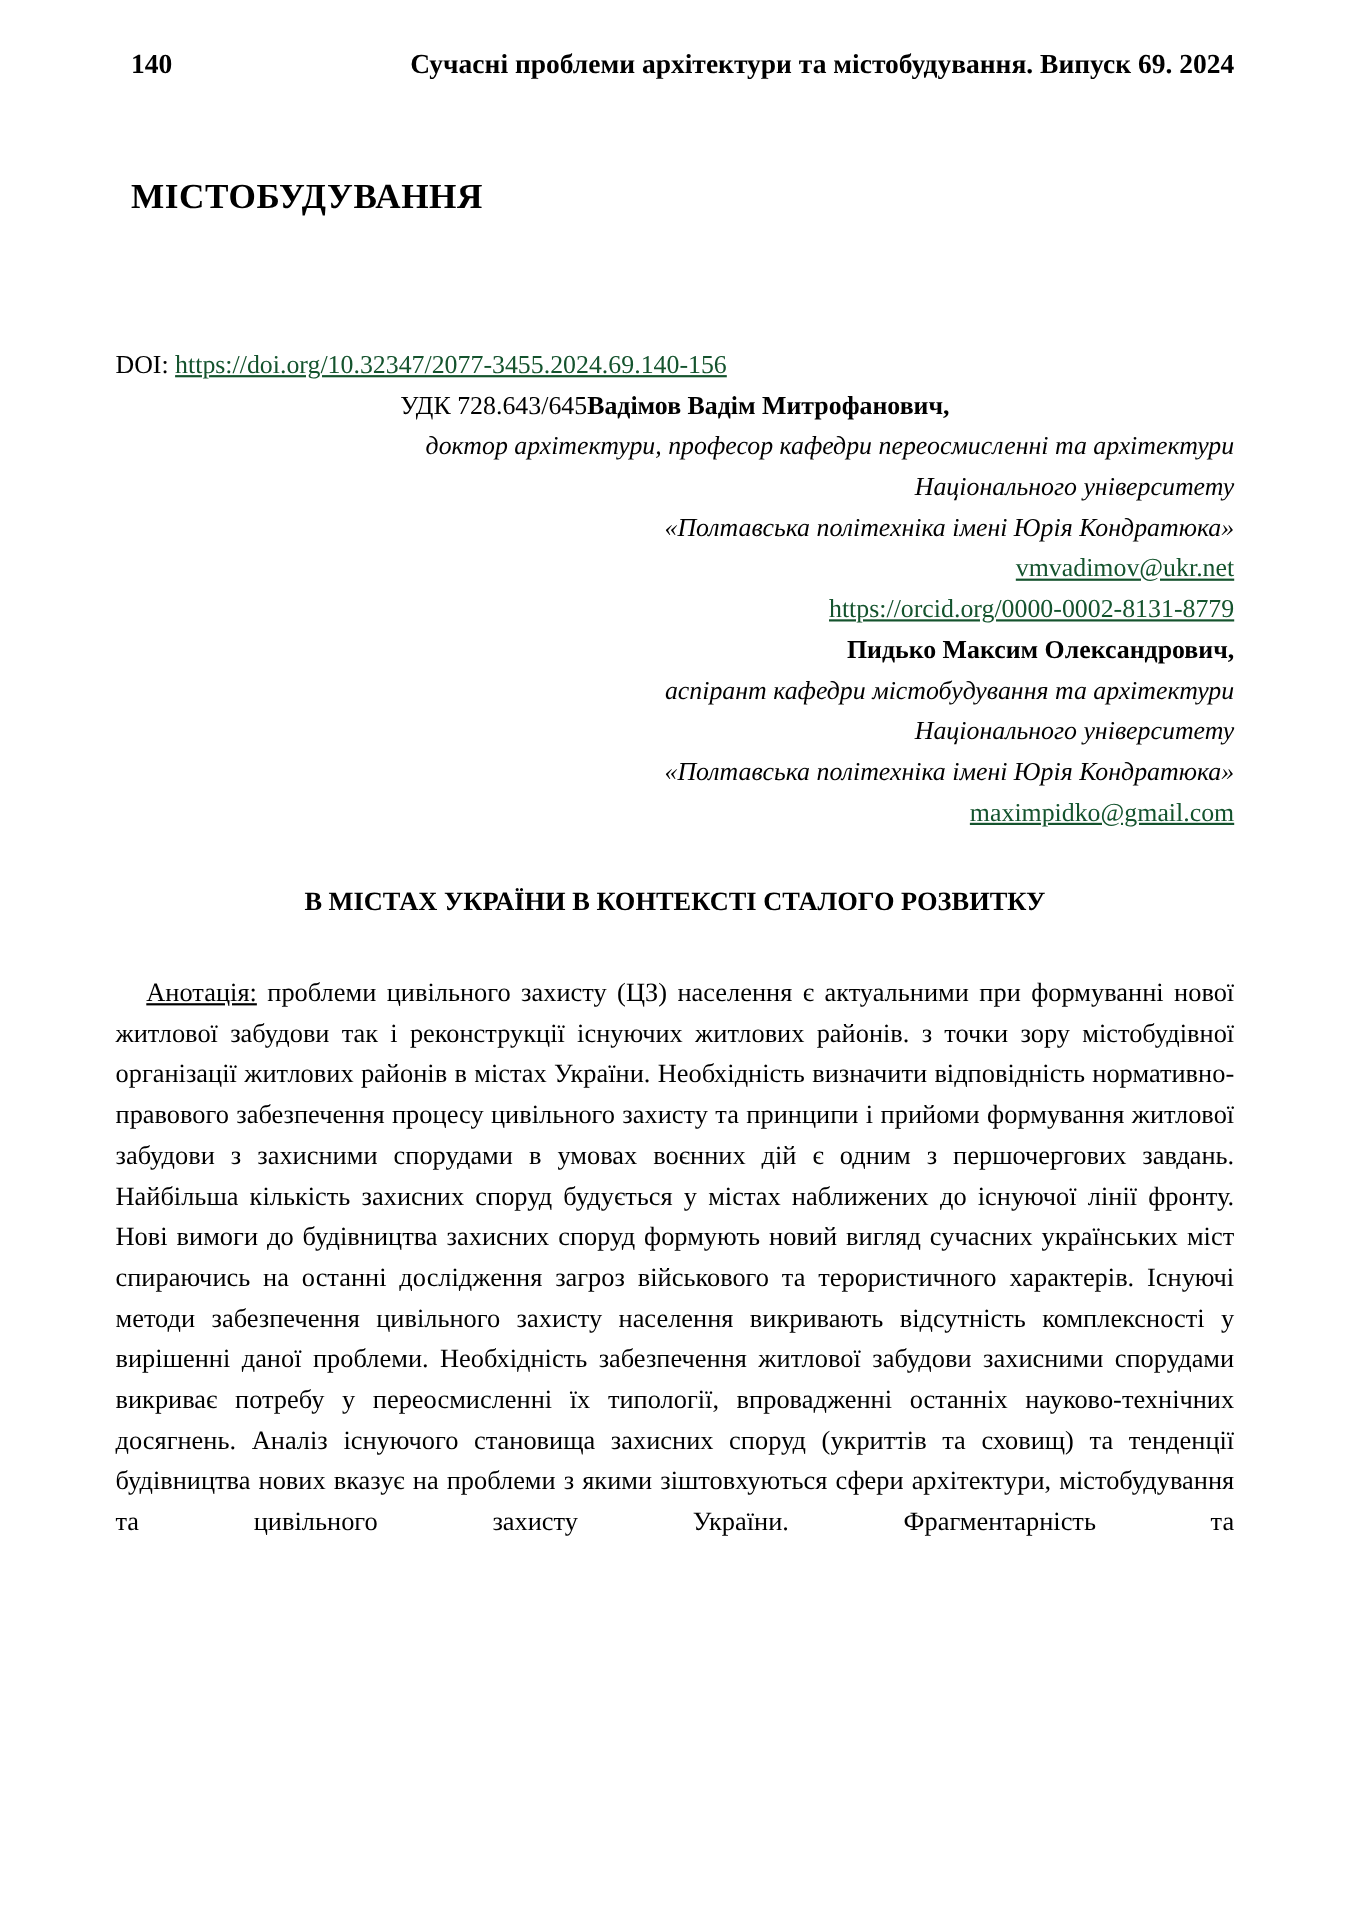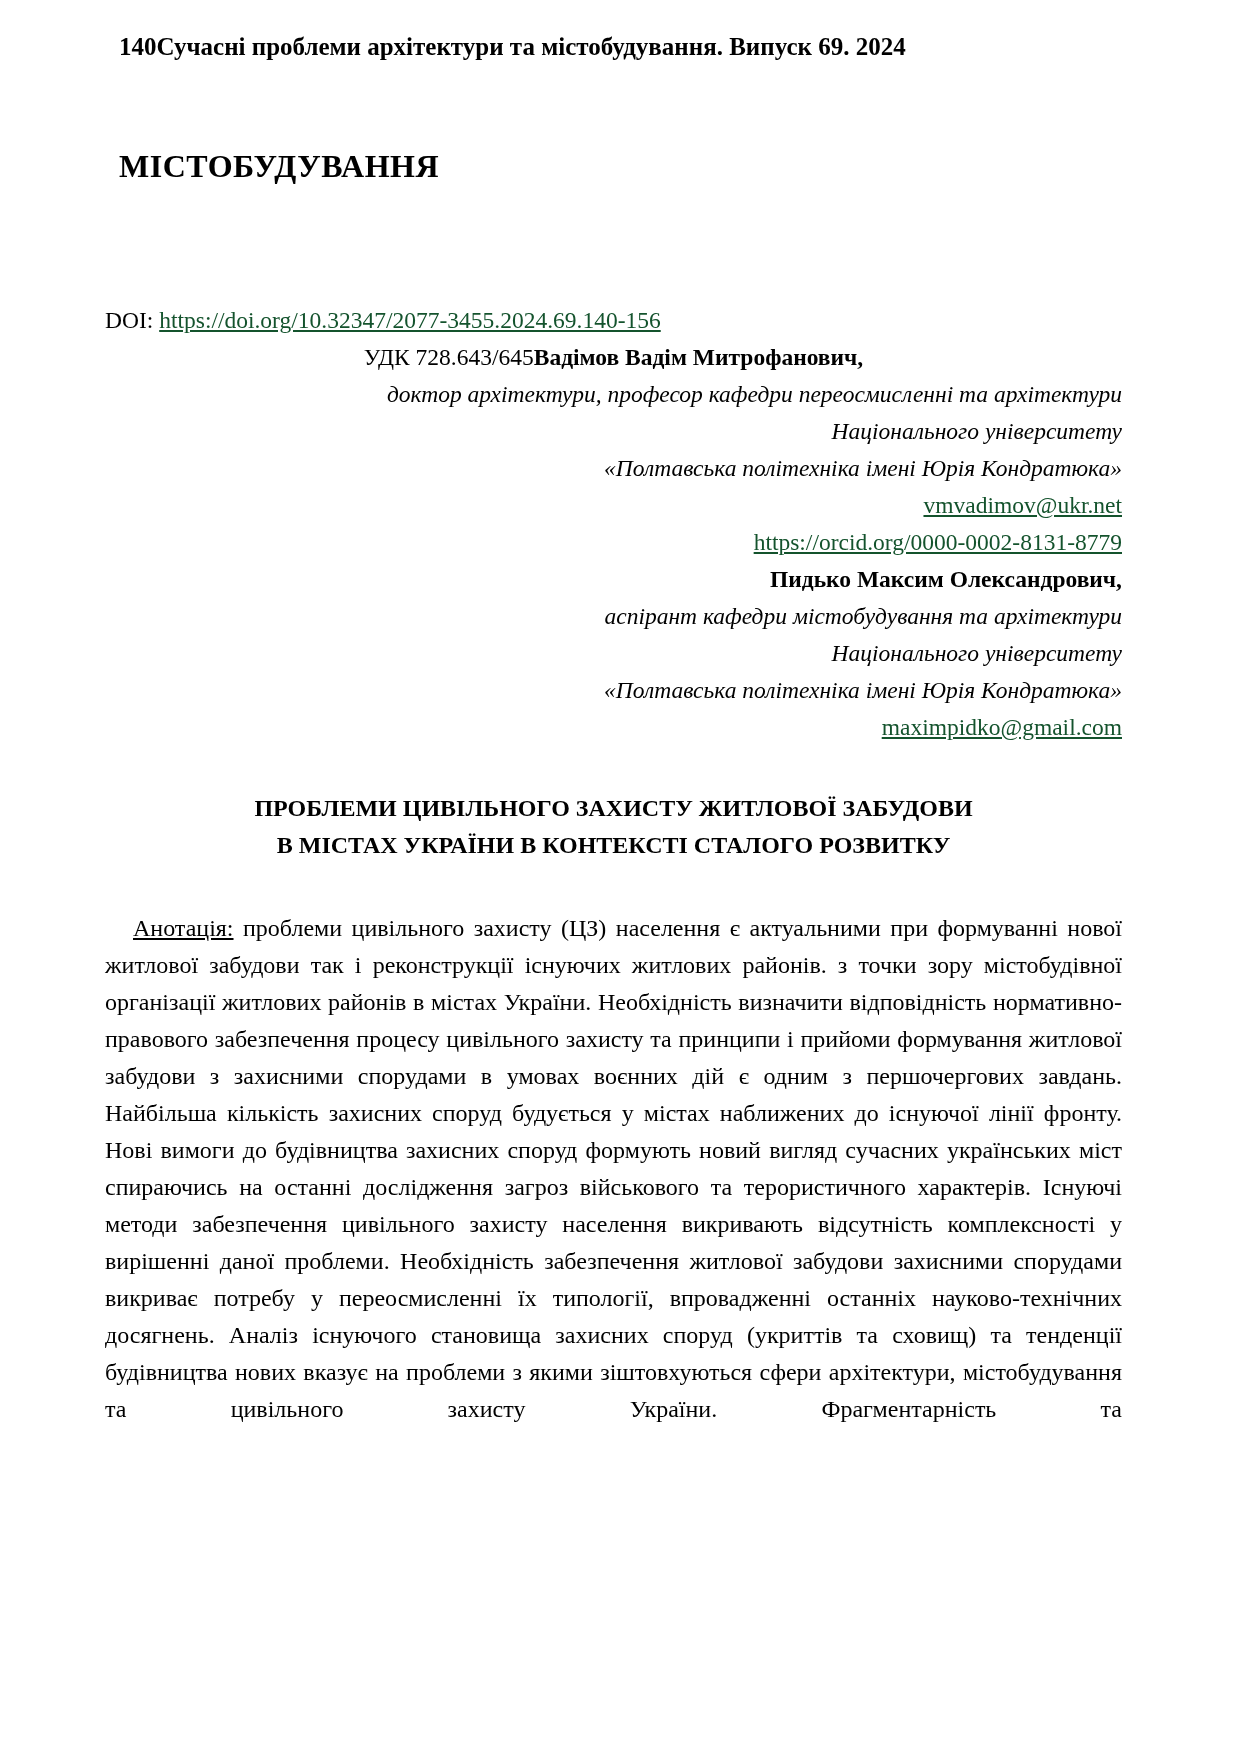--- a/index.html
+++ b/index.html
@@ -8,34 +8,34 @@
     background: #ffffff;
   }
   .page {
     position: relative;
     width: 1240px;
     height: 1483px;
     background: #ffffff;
     color: #000000;
     font-family: "Liberation Serif", "DejaVu Serif", serif;
     box-sizing: border-box;
-    padding: 32px 118px 0 105px;
+    padding: 44px 118px 0 105px;
     overflow: hidden;
     border-radius: 23px;
   }
   
   .header {
     display: flex;
     align-items: baseline;
     font-weight: bold;
     font-size: 25px;
     line-height: 30px;
   }
   .pagenum { flex: 0 0 auto; padding-left: 14px; }
-  .journal { flex: 1 1 auto; text-align: left; }
+  .journal { flex: 1 1 auto; text-align: right; }
 
   
   .section-heading {
     margin: 88px 0 0 14px;
     font-size: 32px;
     line-height: 32px;
     font-weight: bold;
     letter-spacing: 0.5px;
   }
 
@@ -108,19 +108,18 @@
     <div><a class="link">vmvadimov@ukr.net</a></div>
     <div><a class="link">https://orcid.org/0000-0002-8131-8779</a></div>
     <div class="author-name">Пидько Максим Олександрович,</div>
     <div class="aff">аспірант кафедри містобудування та архітектури</div>
     <div class="aff">Національного університету</div>
     <div class="aff">«Полтавська політехніка імені Юрія Кондратюка»</div>
     <div><a class="link">maximpidko@gmail.com</a></div>
   </div>
 
   <div class="article-title">
-    <div>ПРОБЛЕМИ ЦИВІЛЬНОГО ЗАХИСТУ ЖИТЛОВОЇ ЗАБУДОВИ</div>
     <div>В МІСТАХ УКРАЇНИ В КОНТЕКСТІ СТАЛОГО РОЗВИТКУ</div>
   </div>
 
   <p class="abstract"><span class="abstract-label">Анотація:</span><span> проблеми цивільного захисту (ЦЗ) населення є актуальними при формуванні нової житлової забудови так і реконструкції існуючих житлових районів. з точки зору містобудівної організації житлових районів в містах України. Необхідність визначити відповідність нормативно-правового забезпечення процесу цивільного захисту та принципи і прийоми формування житлової забудови з захисними спорудами в умовах воєнних дій є одним з першочергових завдань. Найбільша кількість захисних споруд будується у містах наближених до існуючої лінії фронту. Нові вимоги до будівництва захисних споруд формують новий вигляд сучасних українських міст спираючись на останні дослідження загроз військового та терористичного характерів. Існуючі методи забезпечення цивільного захисту населення викривають відсутність комплексності у вирішенні даної проблеми. Необхідність забезпечення житлової забудови захисними спорудами викриває потребу у переосмисленні їх типології, впровадженні останніх науково-технічних досягнень. Аналіз існуючого становища захисних споруд (укриттів та сховищ) та тенденції будівництва нових вказує на проблеми з якими зіштовхуються сфери архітектури, містобудування та цивільного захисту України. Фрагментарність та</span></p>
 
 </div>
 
 </body></html>

